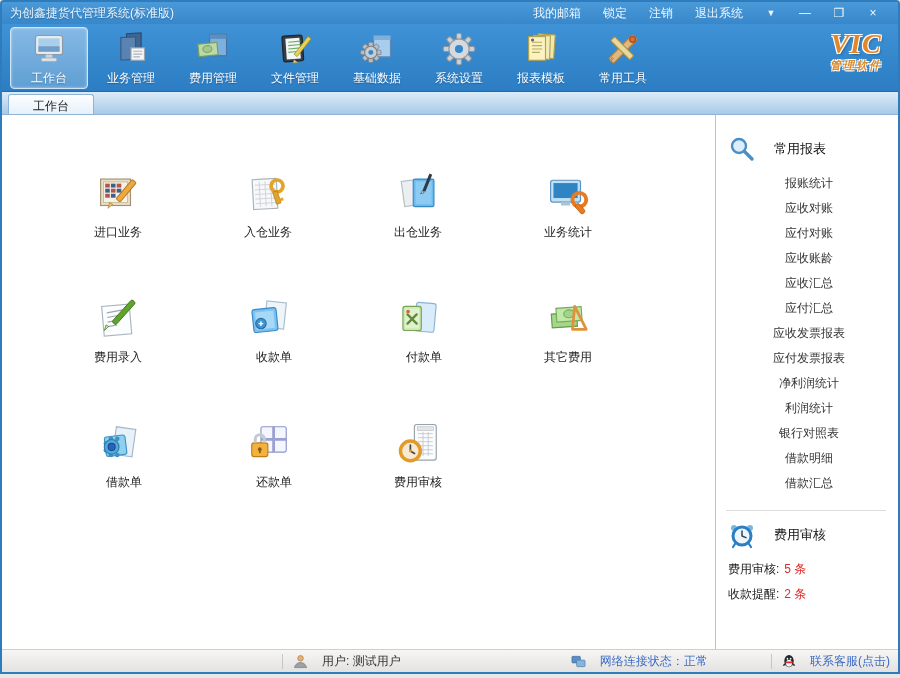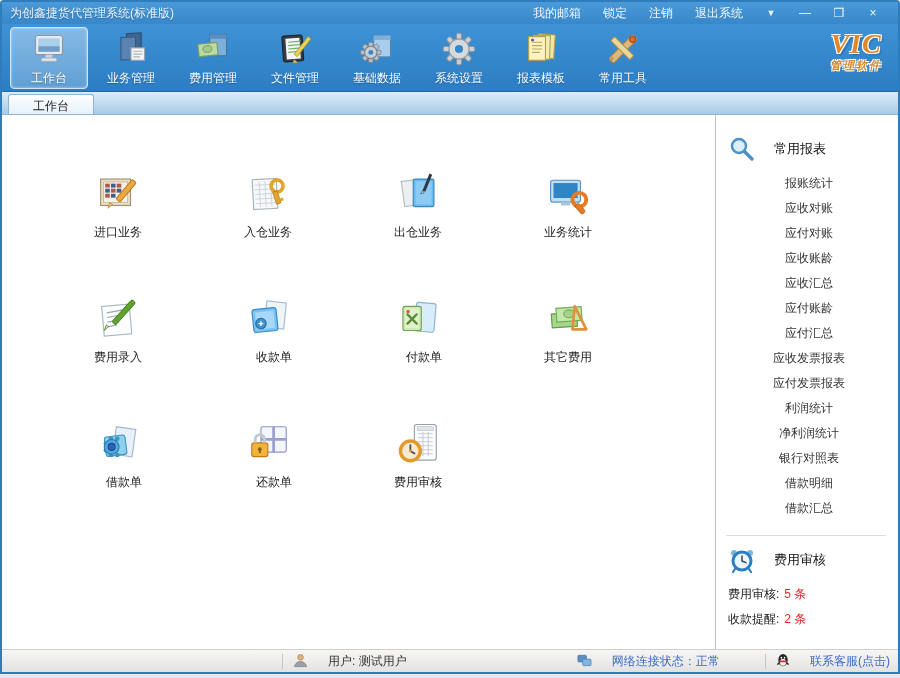--- a/index.html
+++ b/index.html
@@ -42,21 +42,21 @@
   .side-header { display:flex; align-items:center; gap:18px; margin:6px 0 8px 2px; font-size:13px; color:#111; }
   .report-item { padding:4px 2px; color:#333; cursor:pointer;text-align:center; }
   .side-sep { border-top:1px solid #dcdcdc; margin:14px 6px 10px 0; }
   .alert-row { padding:4px 2px; color:#222; }
   .alert-row .alert-value { margin-left:5px;text-align:right; }
   .alert-row .alert-value.red { color:#e22a2a; }
 
   
   .statusbar { height:23px; flex:0 0 23px; background:linear-gradient(#f7f6f4,#e3e2e0); border-top:1px solid #cfcecc; display:flex; align-items:center; color:#333; padding:0 8px; }
   .sb-sep { width:1px; height:15px; background:#c6c6c4; margin:0 10px; }
-  .sb-block { display:flex; gap:20px; white-space:nowrap; }
+  .sb-block { display:flex; align-items:center; gap:14px; white-space:nowrap; }
   .sb-blue { color:#3a6bc4; }
   .sb-spacer-a { width:262px; }
   .sb-spacer-b { width:170px; }
   .sb-flex { flex:1; }
 
   svg { display:block; }
 </style>
 </head>
 <body>
 
@@ -371,26 +371,25 @@
           </svg>
         </span>
         <span>常用报表</span>
       </div>
 
       <div class="report-item">报账统计</div>
       <div class="report-item">应收对账</div>
       <div class="report-item">应付对账</div>
       <div class="report-item">应收账龄</div>
       <div class="report-item">应收汇总</div>
-      <div class="report-item">应付账龄</div>
       <div class="report-item">应付汇总</div>
       <div class="report-item">应收发票报表</div>
       <div class="report-item">应付发票报表</div>
+      <div class="report-item">净利润统计</div>
       <div class="report-item">利润统计</div>
-      <div class="report-item">净利润统计</div>
       <div class="report-item">银行对照表</div>
       <div class="report-item">借款明细</div>
       <div class="report-item">借款汇总</div>
 
       <div class="side-sep"></div>
 
       <div class="side-header">
         <span>
           <svg width="28" height="28" viewBox="0 0 28 28">
             <circle cx="6" cy="7" r="3" fill="#78b8e0"></circle>

